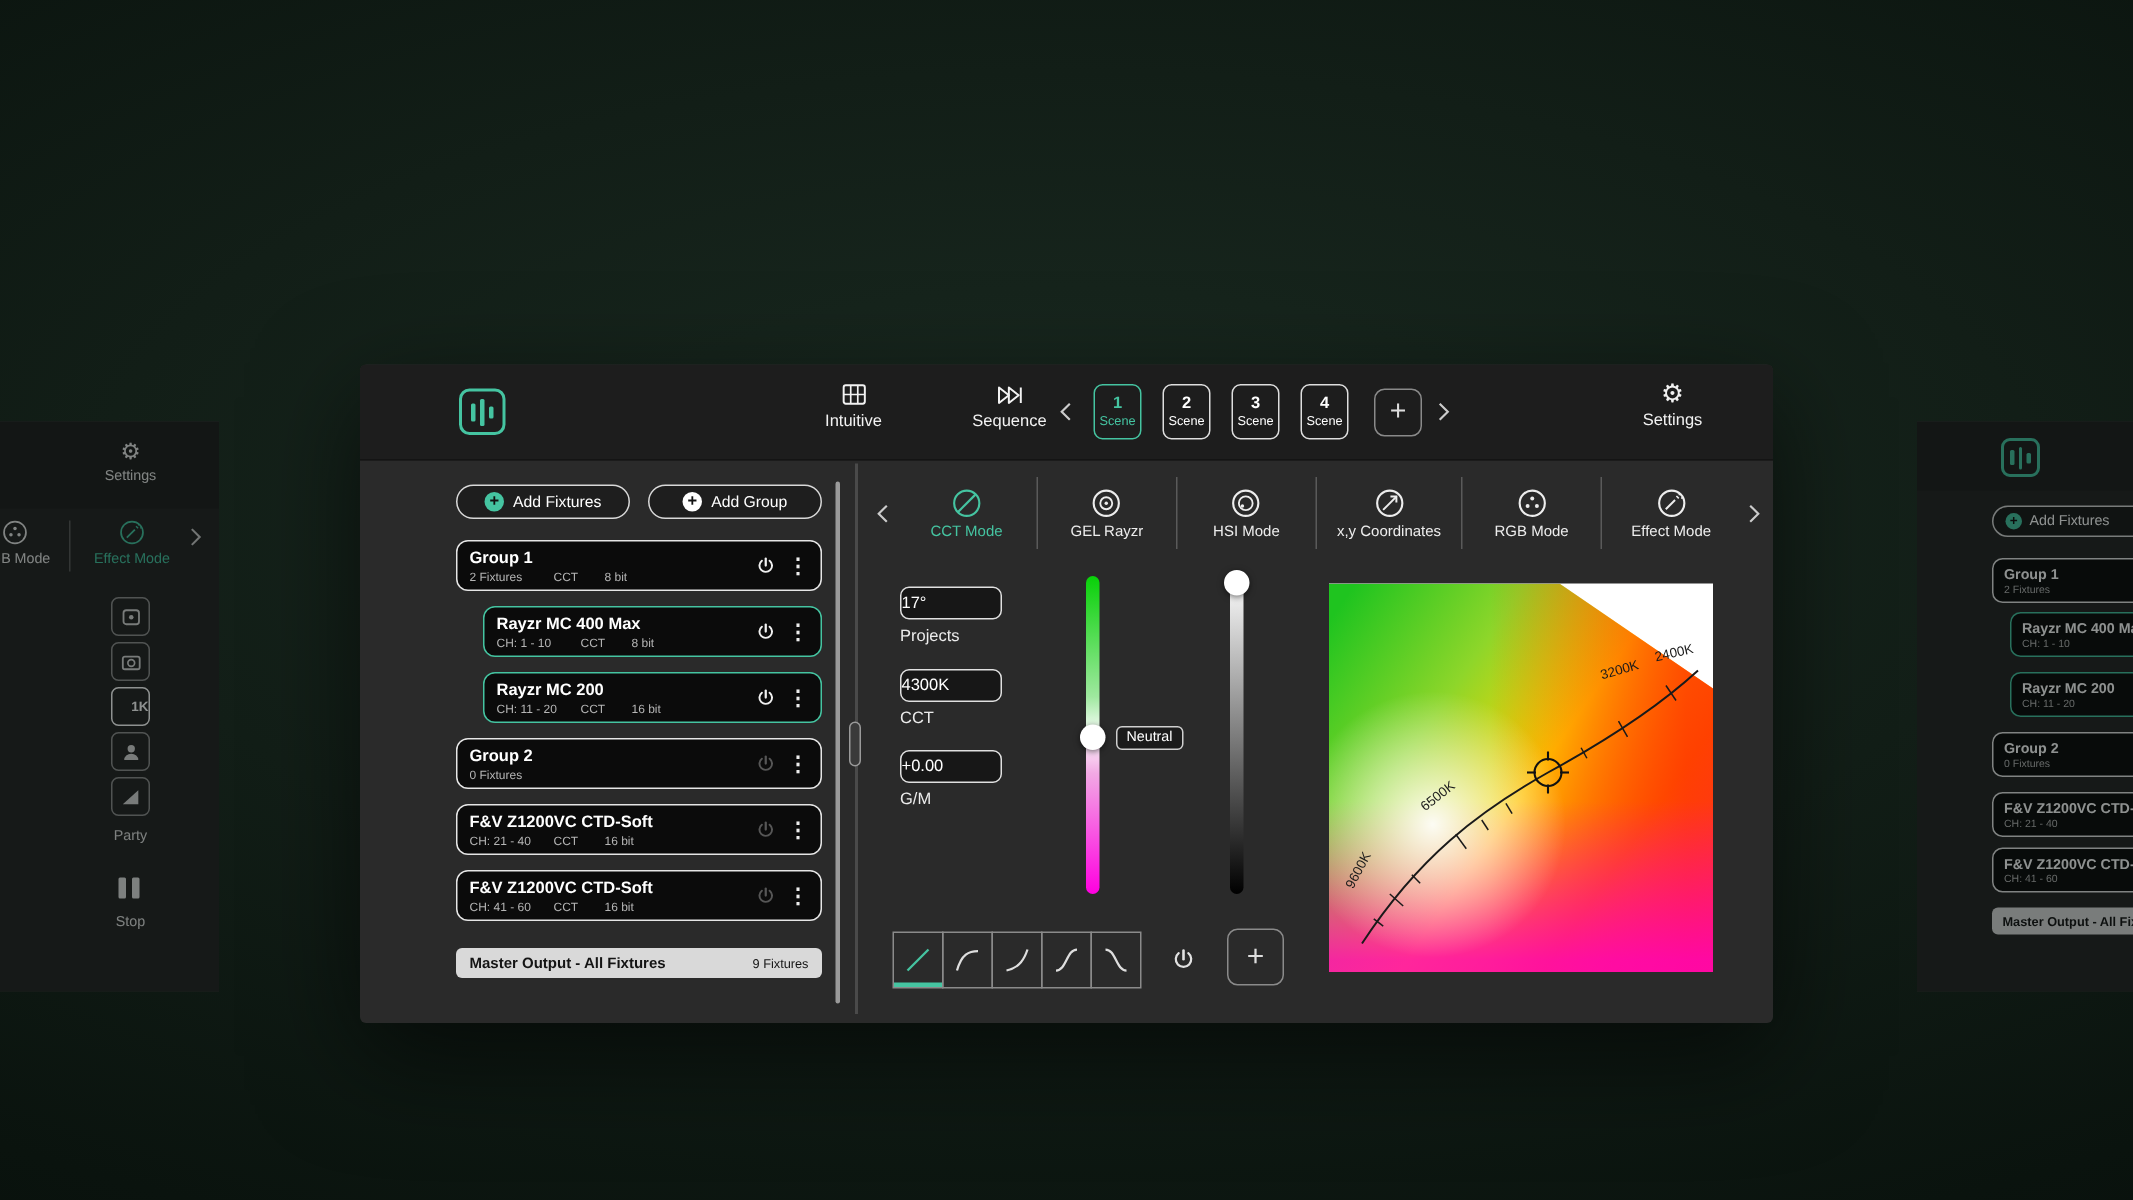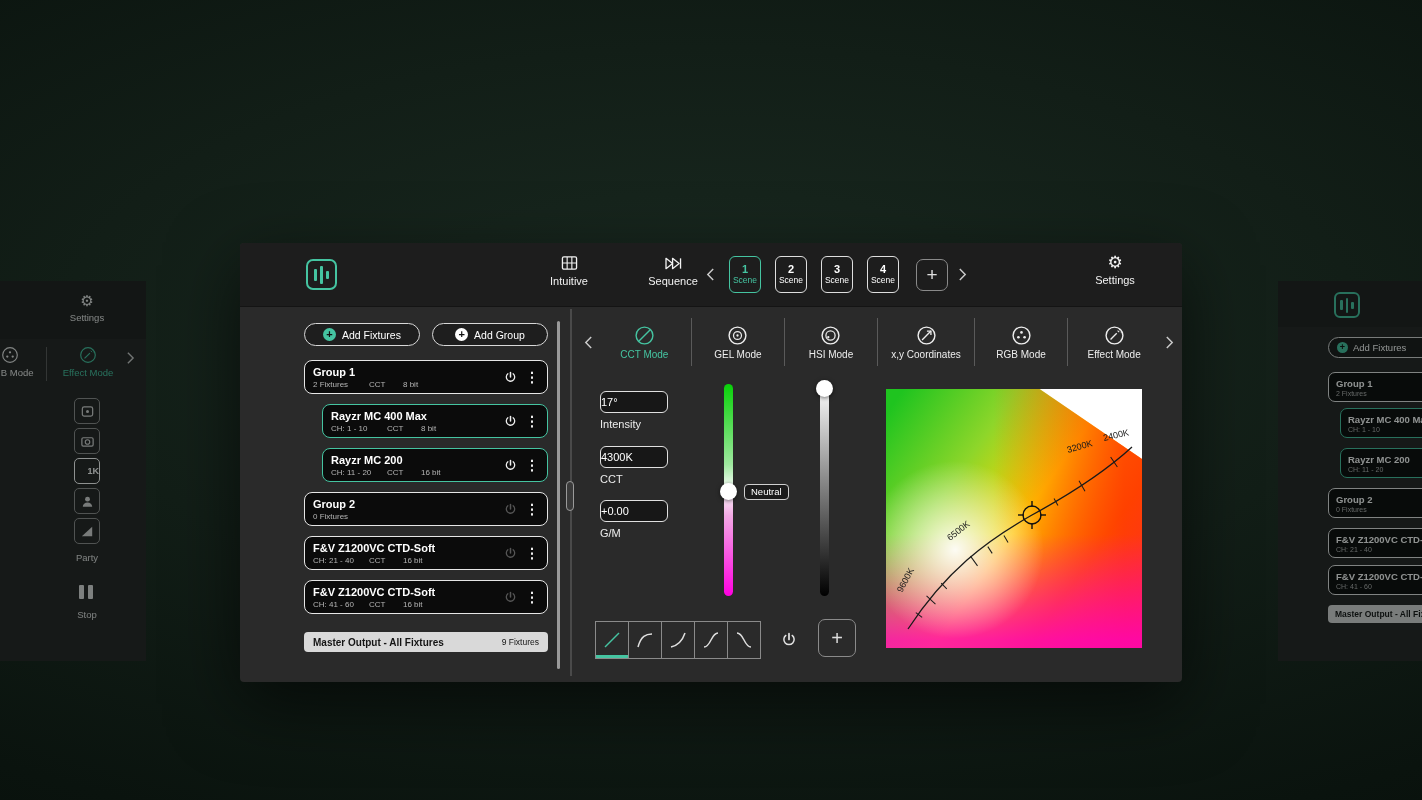--- a/index.html
+++ b/index.html
@@ -500,21 +500,21 @@
           <span class="mlabel">CCT Mode</span>
         </div>
         <div class="mode w94">
           <span>
               <svg width="23" height="23" viewBox="0 0 26 26">
                 <circle cx="13" cy="13" r="9.5" fill="none" stroke="currentColor" stroke-width="1.6"></circle>
                 <circle cx="13" cy="13" r="4.5" fill="none" stroke="currentColor" stroke-width="1.4"></circle>
                 <circle cx="13" cy="13" r="1.3" fill="currentColor"></circle>
               </svg>
             </span>
-          <span class="mlabel">GEL Mode</span>
+          <span class="mlabel">GEL Rayzr</span>
         </div>
         <div class="mode w94">
           <span>
               <svg width="23" height="23" viewBox="0 0 26 26">
                 <circle cx="13" cy="13" r="9.5" fill="none" stroke="currentColor" stroke-width="1.6"></circle>
                 <circle cx="13" cy="13" r="5.2" fill="none" stroke="currentColor" stroke-width="1.4"></circle>
                 <circle cx="10.5" cy="15" r="1.3" fill="currentColor"></circle>
               </svg>
             </span>
           <span class="mlabel">HSI Mode</span>
@@ -552,21 +552,21 @@
         </div>
         <span class="mchev">
           <svg width="9" height="15" viewBox="0 0 10 16">
               <path d="M2 2 L8 8 L2 14" fill="none" stroke="#cccccc" stroke-width="1.6"></path>
             </svg>
         </span>
       </div>
 
       <div class="vbox v1">
         <div class="val">17°</div>
-        <div class="lbl">Intensity</div>
+        <div class="lbl">Projects</div>
       </div>
       <div class="vbox v2">
         <div class="val">4300K</div>
         <div class="lbl">CCT</div>
       </div>
       <div class="vbox v3">
         <div class="val">+0.00</div>
         <div class="lbl">G/M</div>
       </div>
 

